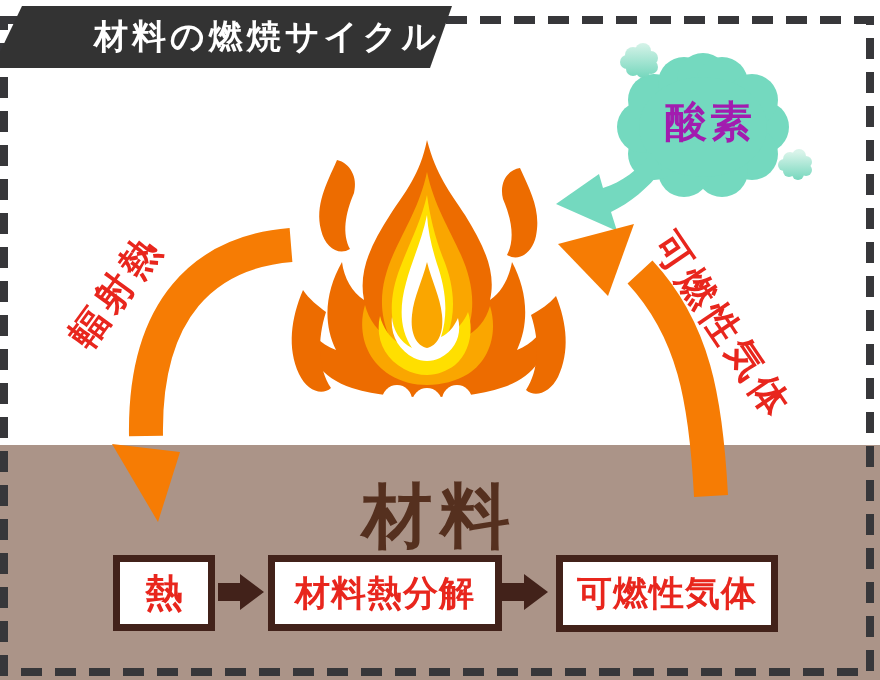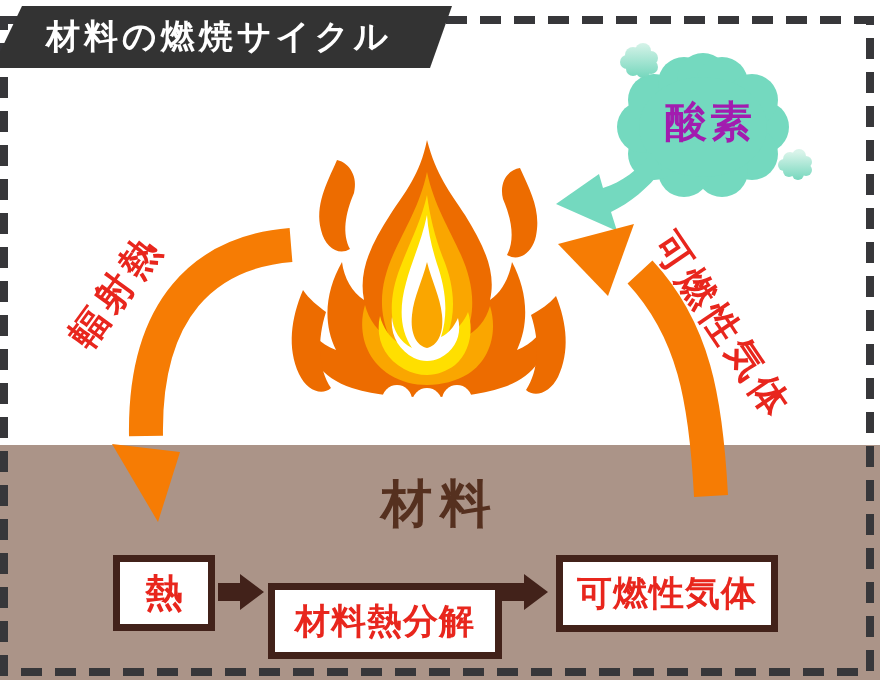--- a/index.html
+++ b/index.html
@@ -9,21 +9,21 @@
   }
   .material-zone{
     position:absolute;left:0;top:445px;width:880px;height:235px;
     background:#ab9488;
   }
   .gfx{position:absolute;left:0;top:0;width:880px;height:680px;}
   .banner{
     position:absolute;left:0;top:6px;width:452px;height:62px;
     background:#333333;
     clip-path:polygon(22px 0,452px 0,430px 62px,0 62px,0 46px);
-    display:flex;align-items:center;
+    display:flex;align-items:center;padding-left:48px;
   }
   .banner-text{
     color:#ffffff;font-size:34px;font-weight:bold;letter-spacing:4px;
     padding-left:46px;white-space:nowrap;
   }
   .oxygen-label{
     position:absolute;left:710px;top:122px;transform:translate(-50%,-50%);
     color:#a21caf;font-size:42px;font-weight:bold;letter-spacing:3px;white-space:nowrap;
   }
   .rot-label{
@@ -31,30 +31,30 @@
     letter-spacing:5px;white-space:nowrap;
   }
   .rot-label.left{
     left:116px;top:291px;transform:translate(-50%,-50%) rotate(-54deg);
   }
   .rot-label.right{
     left:722px;top:326px;transform:translate(-50%,-50%) rotate(56deg);
   }
   .material-title{
     position:absolute;left:0;top:470px;width:880px;text-align:center;
-    color:#55301f;font-size:51px;font-weight:bold;letter-spacing:8px;
+    color:#55301f;font-size:70px;font-weight:bold;letter-spacing:8px;
   }
   .flow-box{
     position:absolute;top:555px;height:76px;box-sizing:border-box;
     background:#ffffff;border:7px solid #42221a;
     display:flex;align-items:center;justify-content:center;
     color:#e8261d;font-weight:bold;white-space:nowrap;
   }
   .flow-box.b1{left:113px;width:102px;font-size:38px;}
-  .flow-box.b2{left:268px;width:234px;font-size:35px;letter-spacing:1px;margin-top:28px;}
+  .flow-box.b2{left:268px;width:234px;font-size:35px;letter-spacing:1px;}
   .flow-box.b3{left:556px;width:222px;height:77px;font-size:35px;letter-spacing:1px;}
 </style>
 </head>
 <body>
 
 <div class="canvas">
 
   <div class="material-zone"></div>
 
   <svg class="gfx" viewBox="0 0 880 680">

